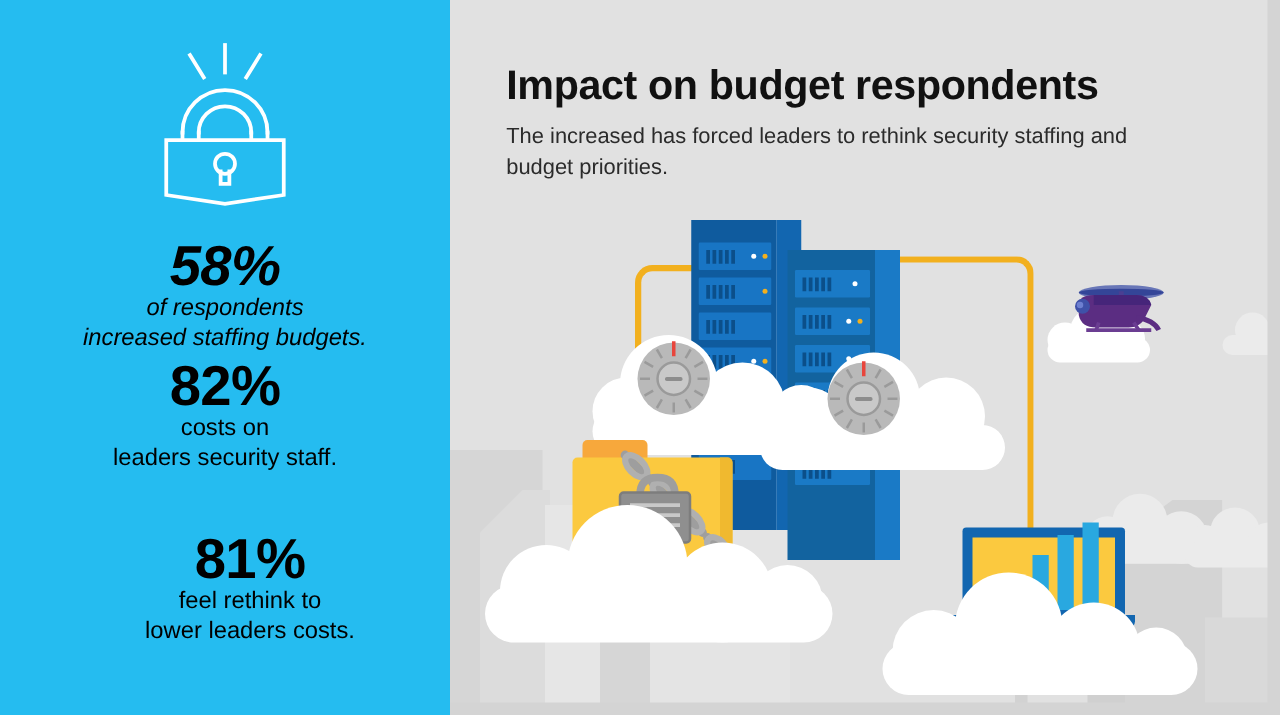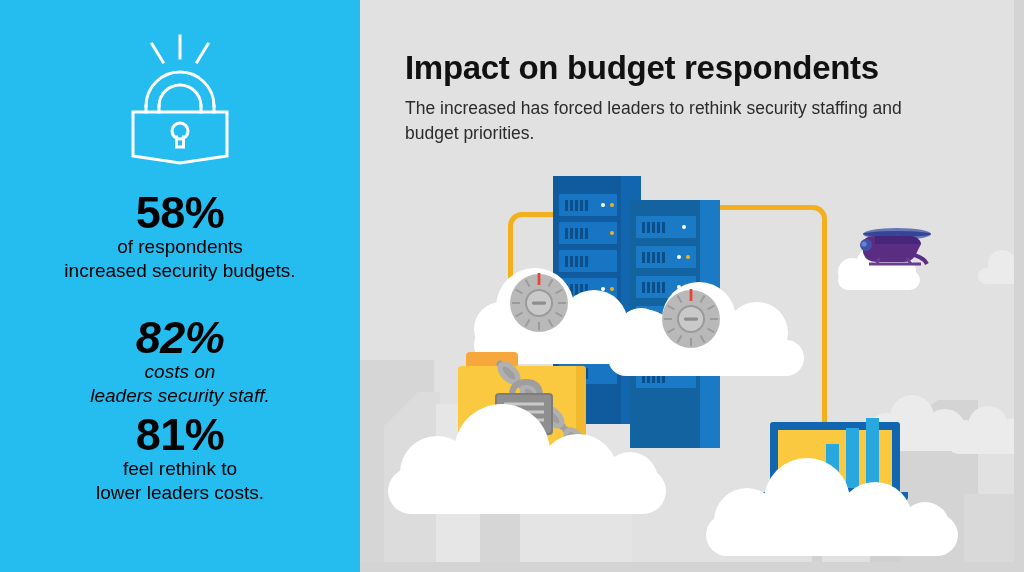--- a/index.html
+++ b/index.html
@@ -18,23 +18,23 @@
   #lock-icon-wrap{
     position:absolute;left:0;top:28px;width:360px;height:140px;
     display:flex;align-items:center;justify-content:center;
   }
   .stat-block{position:absolute;left:0;width:360px;text-align:center;color:#000;}
   .stat-pct{
     font-size:45px;font-weight:bold;line-height:1.0;letter-spacing:-0.5px;
     color:#000;
   }
   .stat-line{font-size:19px;line-height:1.28;font-weight:400;color:#000;}
-  #stat-0{top:190px;}
-  #stat-1{top:315px;font-style:italic;}
-  #stat-2{top:412px;}
+  #stat-0{top:190px;font-style:italic;}
+  #stat-1{top:286px;}
+  #stat-2{top:424px;padding-left:20px;}
 
   
   #right-panel{
     position:absolute;left:360px;top:0;width:664px;height:572px;
     background:#e1e1e1;overflow:hidden;
   }
   #edge-right{position:absolute;right:0;top:0;width:10px;height:572px;background:#d4d4d4;}
   #edge-bottom{position:absolute;left:0;bottom:0;width:664px;height:10px;background:#d4d4d4;}
 
   #title{
@@ -91,21 +91,21 @@
           <path d="M18 84 L112 84 L112 128 L65 135 L18 128 Z"></path>
           <circle cx="65" cy="103" r="8"></circle>
           <path d="M61.5 109 L61.5 119 L68.5 119 L68.5 109"></path>
         </g>
       </svg>
     </div>
 
     <div class="stat-block" id="stat-0">
       <div class="stat-pct">58%</div>
       <div class="stat-line">of respondents</div>
-      <div class="stat-line">increased security budgets.</div>
+      <div class="stat-line">increased staffing budgets.</div>
     </div>
 
     <div class="stat-block" id="stat-1">
       <div class="stat-pct">82%</div>
       <div class="stat-line">costs on</div>
       <div class="stat-line">leaders security staff.</div>
     </div>
 
     <div class="stat-block" id="stat-2">
       <div class="stat-pct">81%</div>

